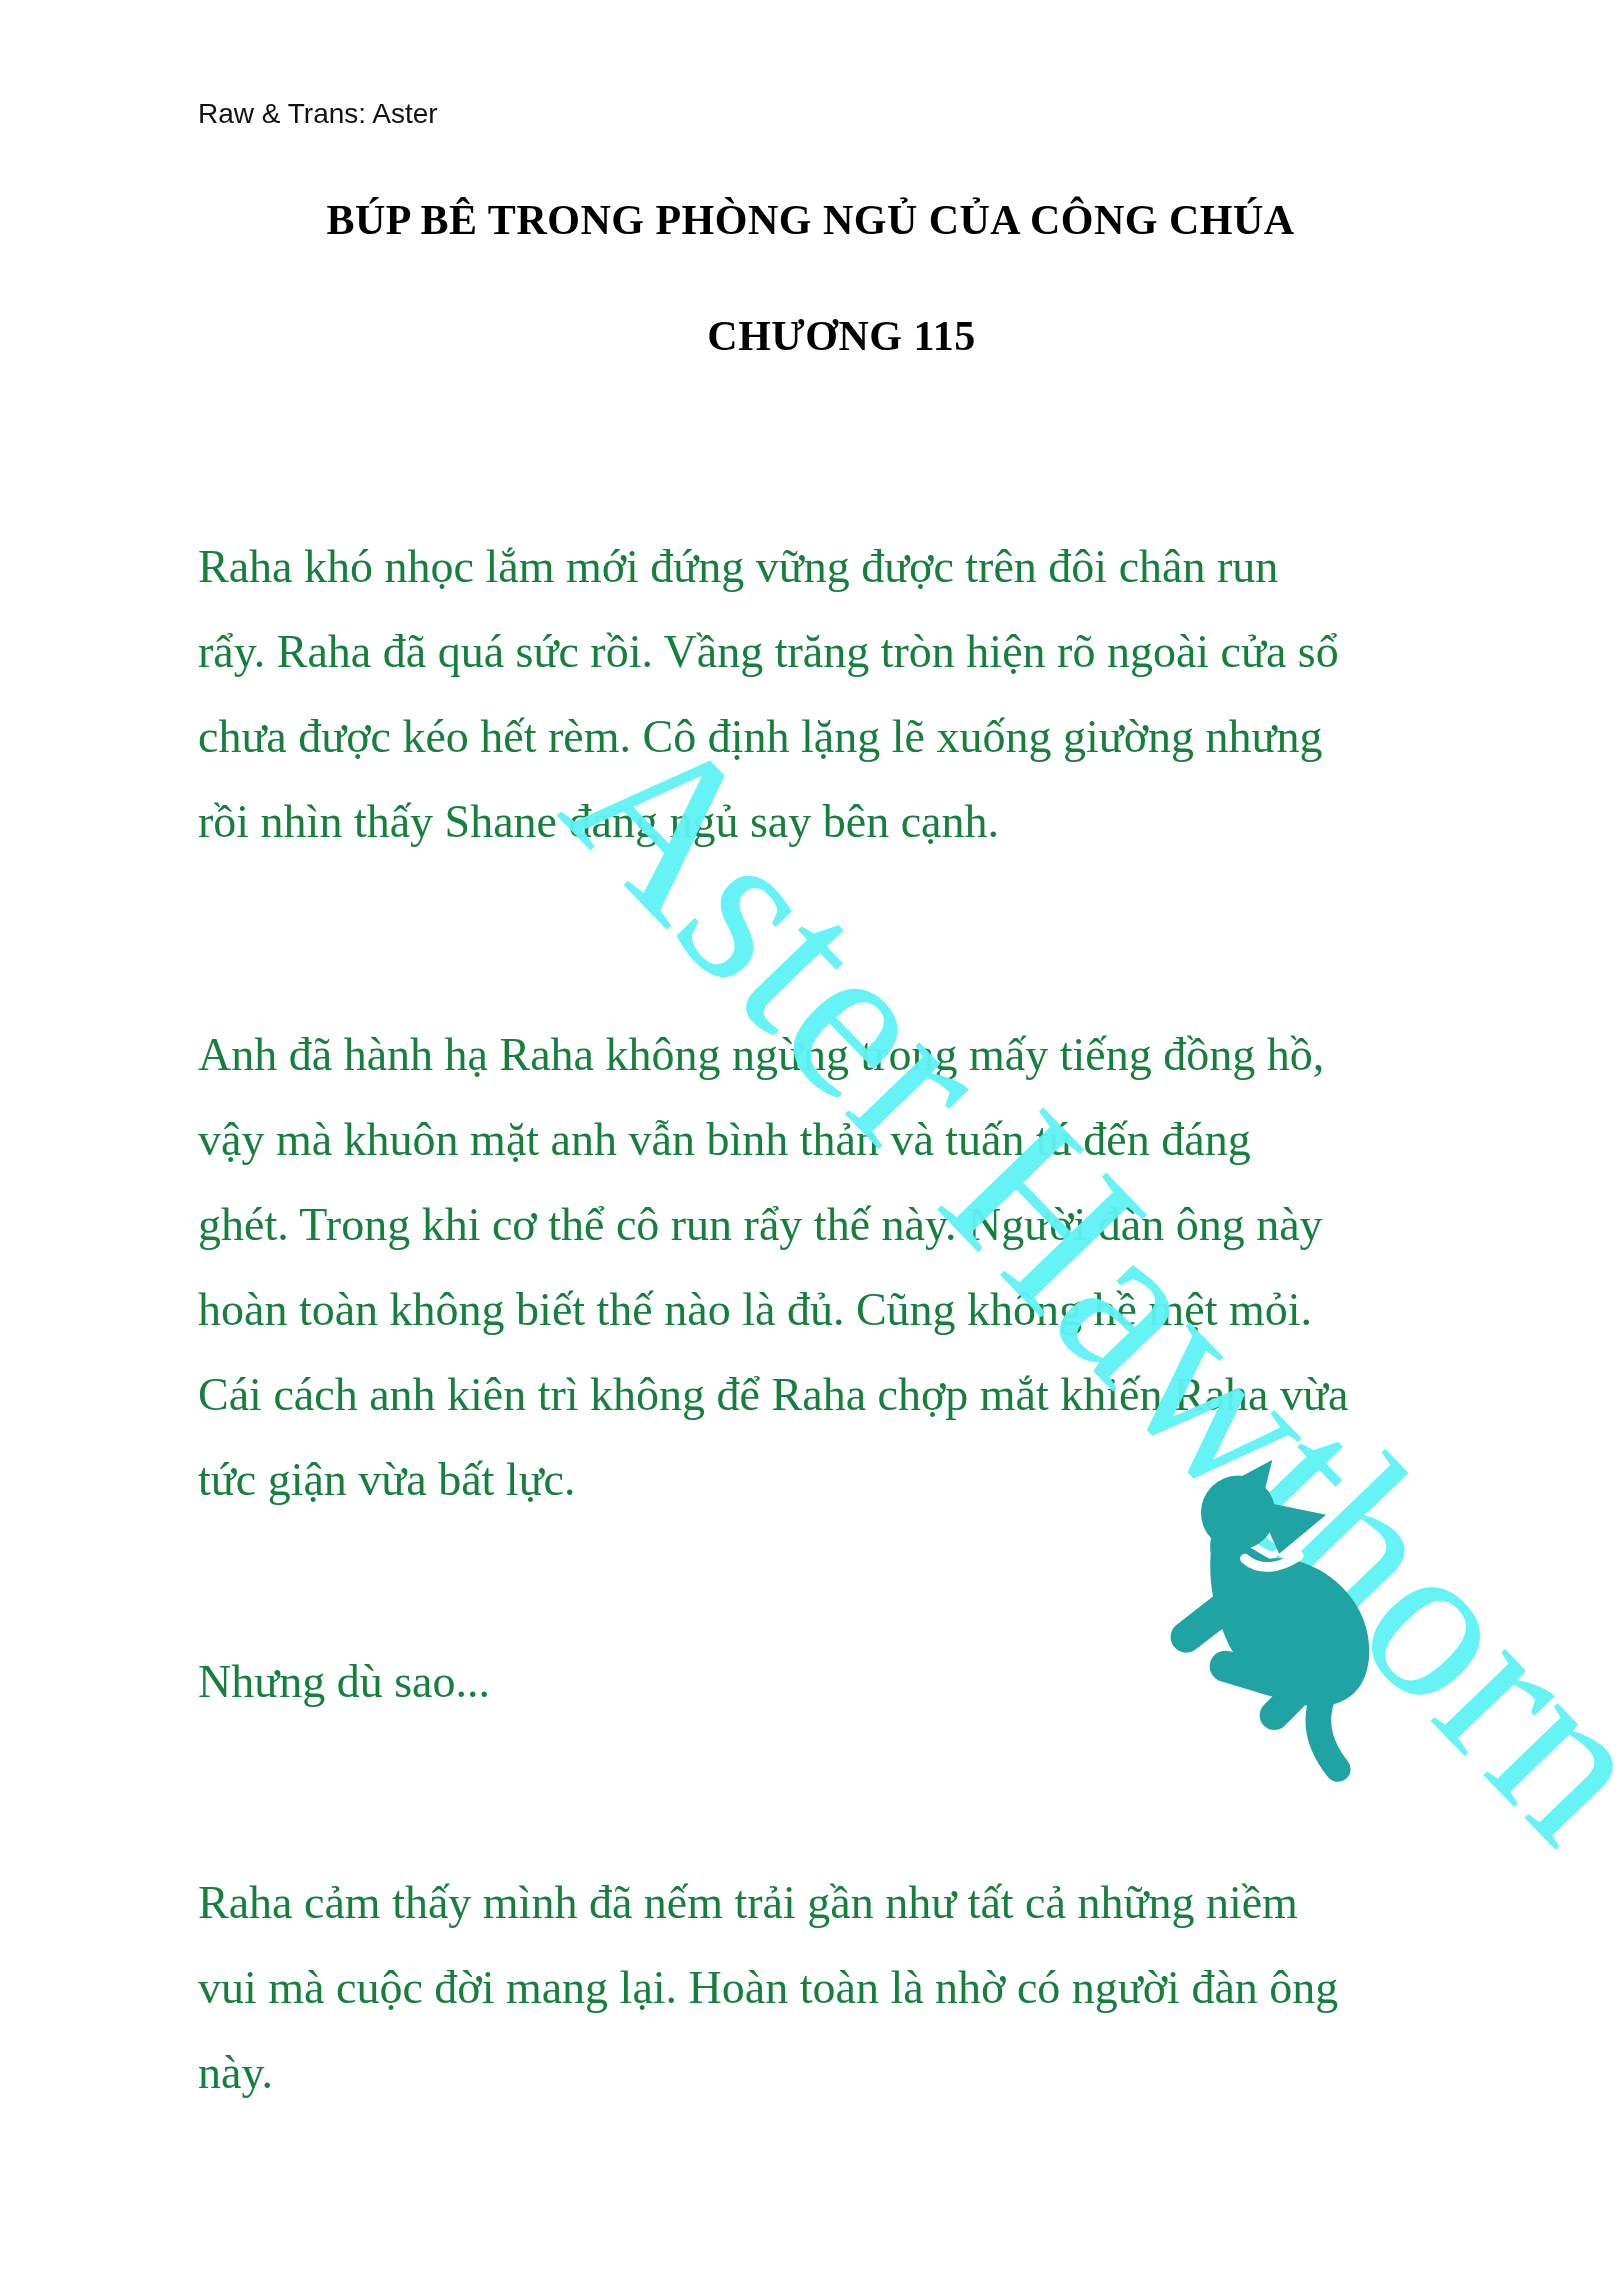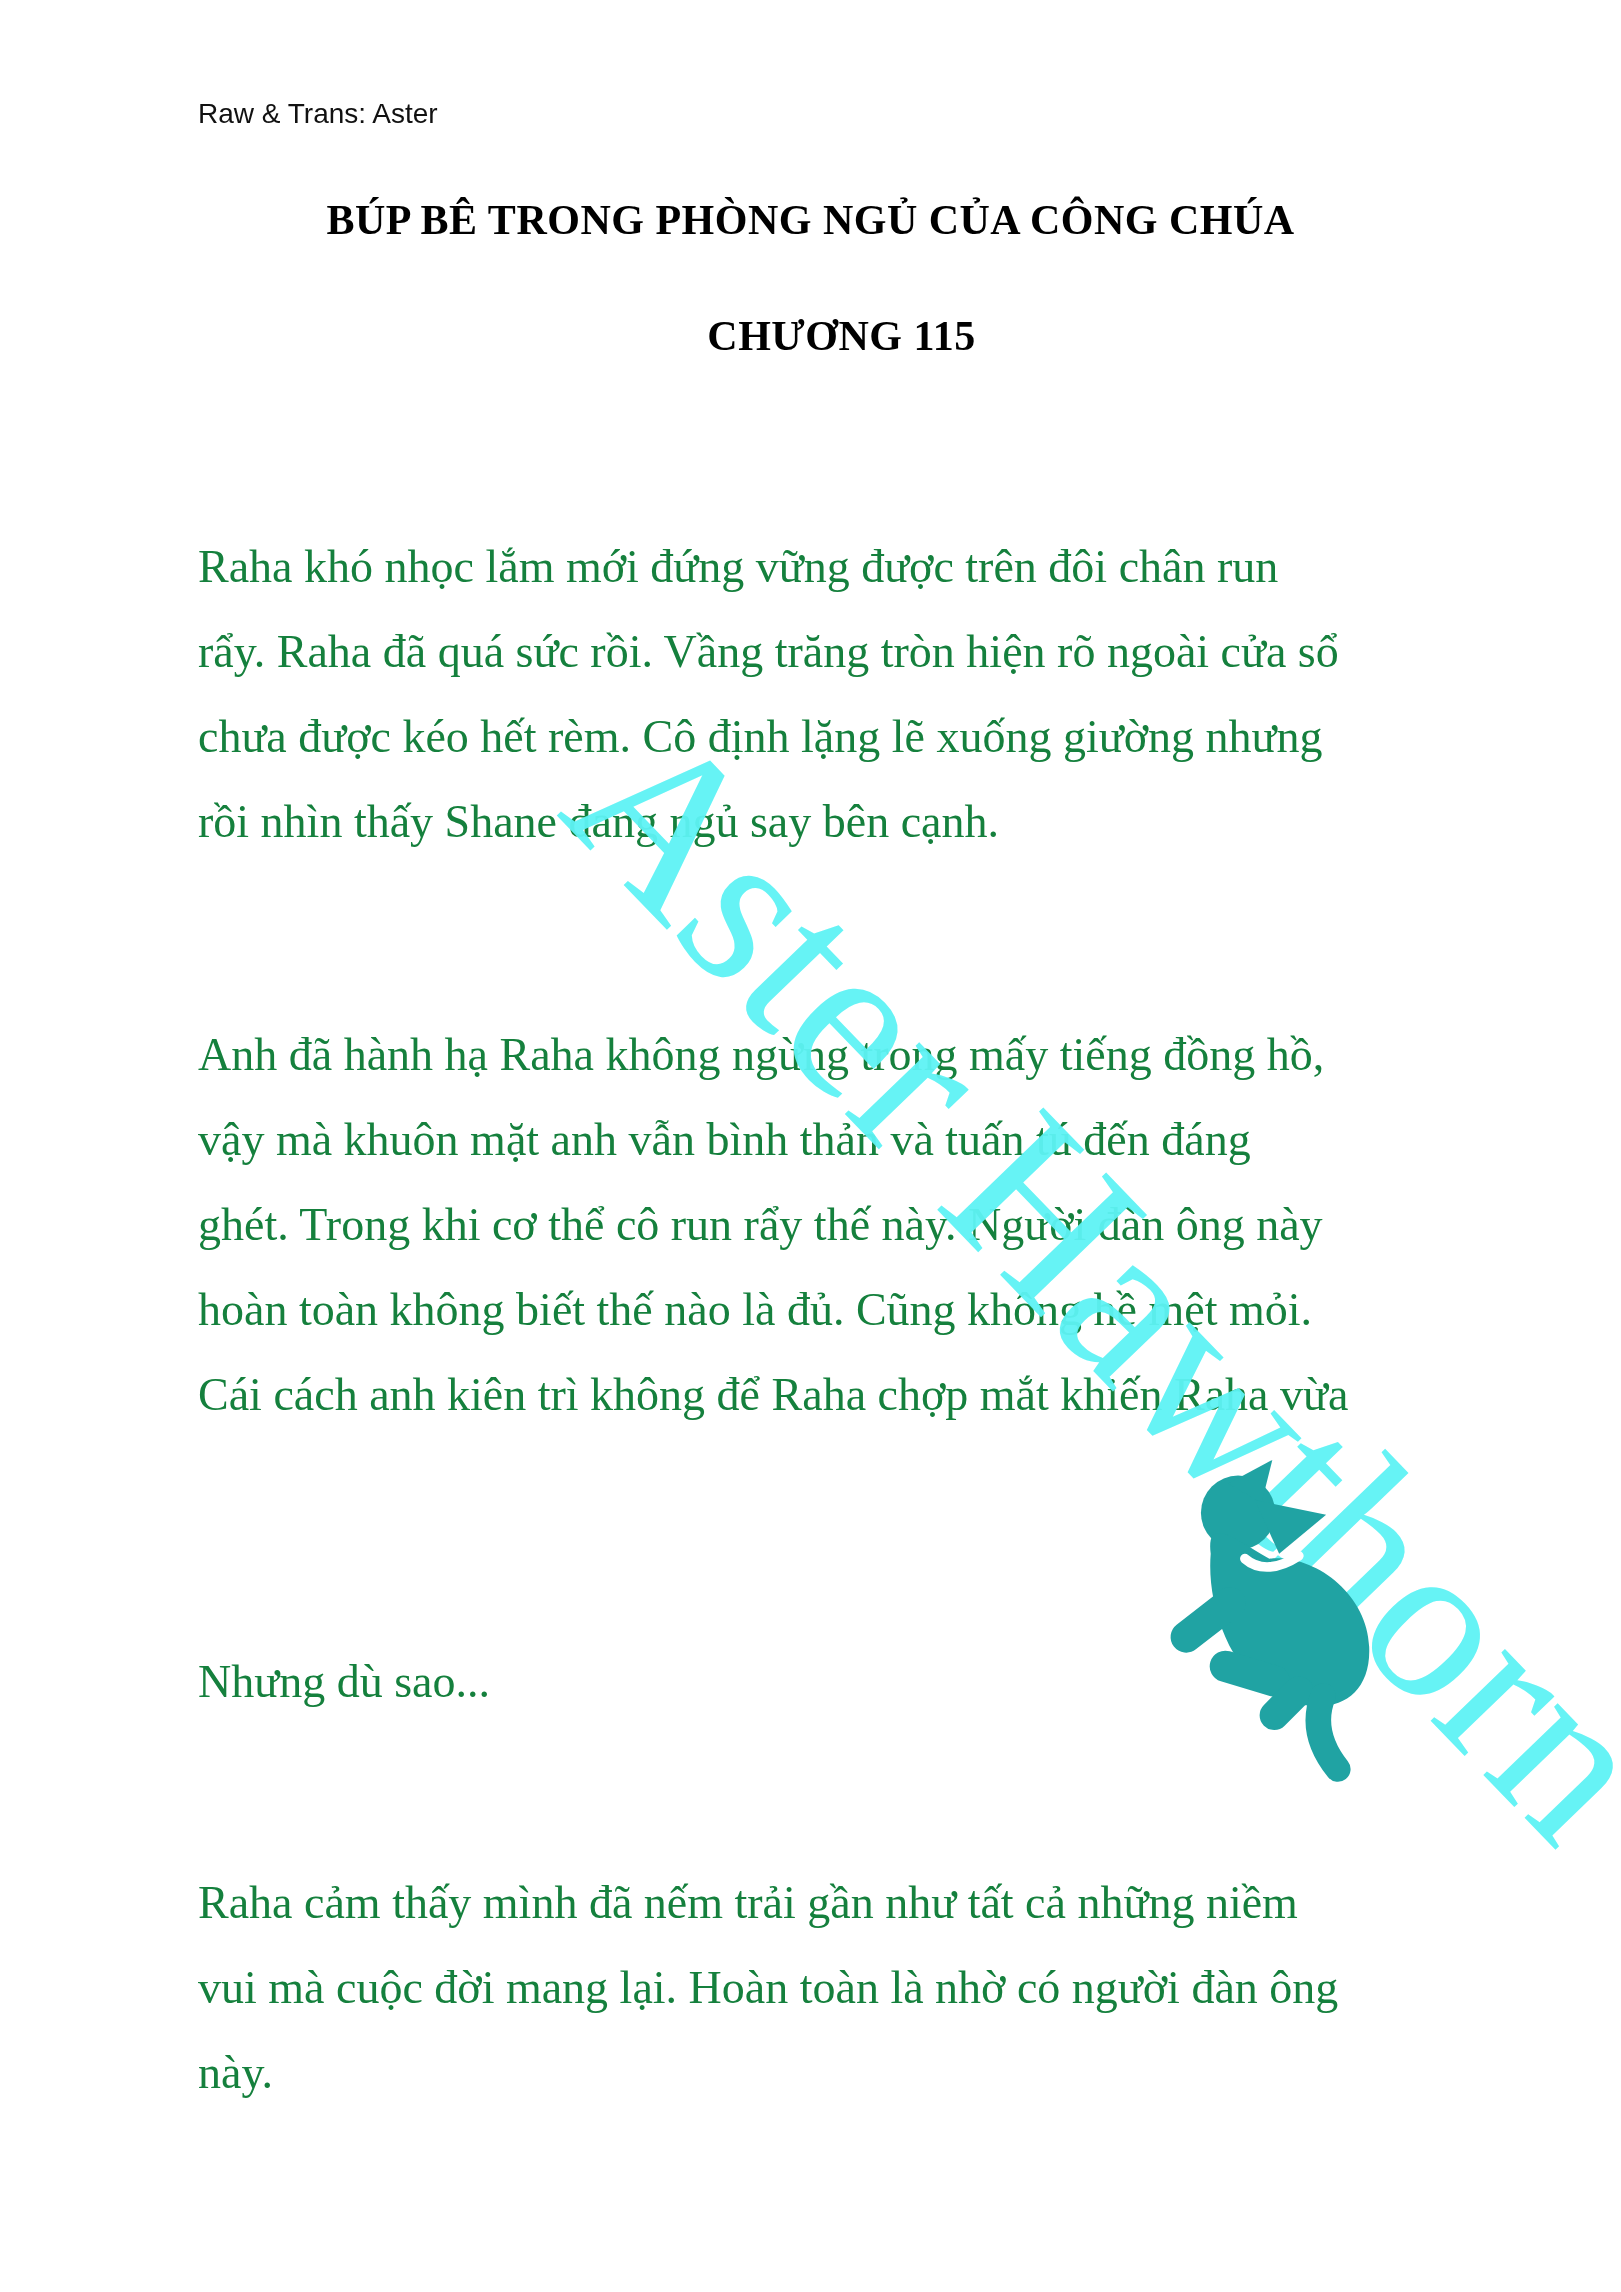--- a/index.html
+++ b/index.html
@@ -50,20 +50,21 @@
     <span class="line">chưa được kéo hết rèm. Cô định lặng lẽ xuống giường nhưng</span>
     <span class="line">rồi nhìn thấy Shane đang ngủ say bên cạnh.</span>
   </div>
 
   <div class="body-text p2">
     <span class="line">Anh đã hành hạ Raha không ngừng trong mấy tiếng đồng hồ,</span>
     <span class="line">vậy mà khuôn mặt anh vẫn bình thản và tuấn tú đến đáng</span>
     <span class="line">ghét. Trong khi cơ thể cô run rẩy thế này. Người đàn ông này</span>
     <span class="line">hoàn toàn không biết thế nào là đủ. Cũng không hề mệt mỏi.</span>
     <span class="line">Cái cách anh kiên trì không để Raha chợp mắt khiến Raha vừa</span>
+    <span class="line">tức giận vừa bất lực.</span>
   </div>
 
   <div class="body-text p3">
     <span class="line">Nhưng dù sao...</span>
   </div>
 
   <div class="body-text p4">
     <span class="line">Raha cảm thấy mình đã nếm trải gần như tất cả những niềm</span>
     <span class="line">vui mà cuộc đời mang lại. Hoàn toàn là nhờ có người đàn ông</span>
     <span class="line">này.</span>

